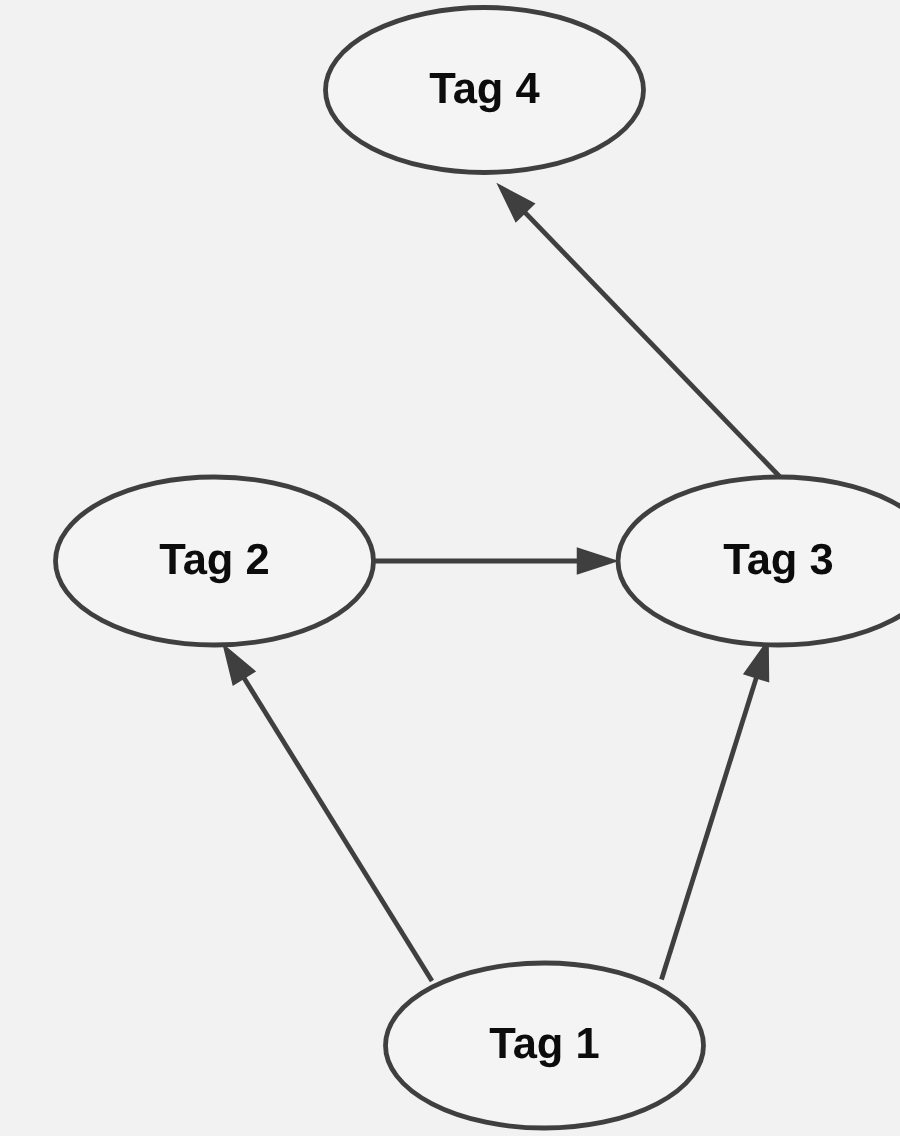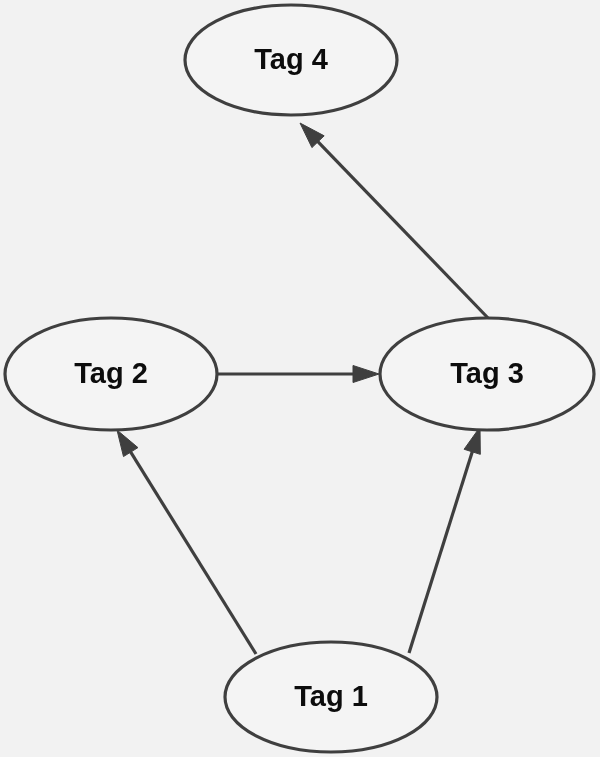--- a/index.html
+++ b/index.html
@@ -12,20 +12,21 @@
     height: 757px;
     background: #f2f2f2;
     font-family: "Liberation Sans", sans-serif;
     overflow: hidden;
   }
   #graph-root {
     position: relative;
     width: 492px;
     height: 757px;
     background: #f2f2f2;
+    padding-left: 32px;
   }
   #graph-svg {
     display: block;
     width: 600px;
     height: 757px;
   }
   .node-ellipse {
     fill: #f4f4f4;
     stroke: #3f3f3f;
     stroke-width: 3.2;

